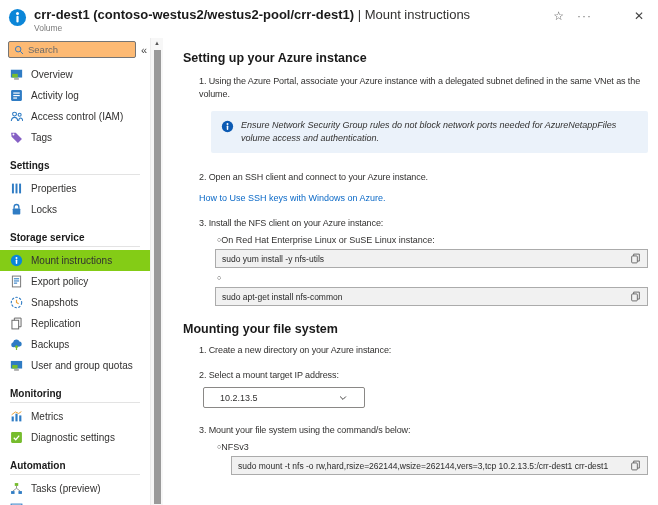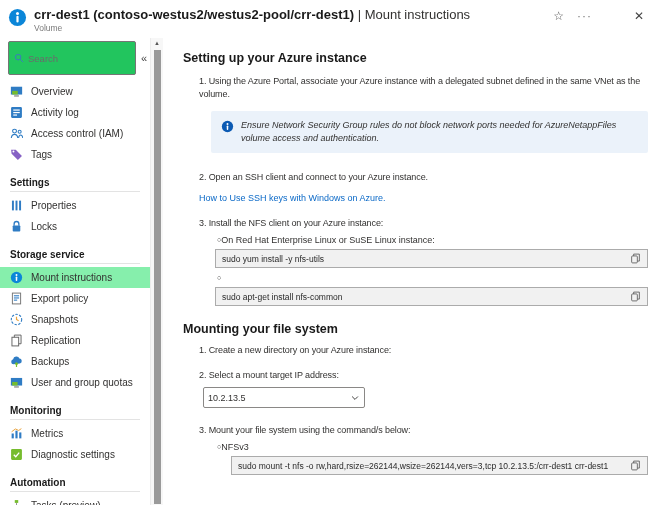--- a/index.html
+++ b/index.html
@@ -20,26 +20,26 @@
   .subtitle { font-size: 8.5px; color: #7a7a7a; margin-top: 1px; }
   .header-actions { margin-left: auto; display: flex; align-items: center; padding-top: 2px; }
   .hbtn { font-size: 12px; color: #555; cursor: pointer; background: none; border: none; font-family: inherit; padding: 0; }
   .hbtn.more { margin-left: 13px; letter-spacing: 1px; color: #777; }
   .hbtn.close { margin-left: 42px; font-size: 12px; color: #444; }
   
   .layout { display: flex; height: 467px; }
   
   .sidebar { width: 150px; flex-shrink: 0; padding-top: 3px; overflow: hidden; }
   .searchrow { display: flex; align-items: center; margin: 0 3px 6px 8px; }
-  .searchbox { flex: 1; display: flex; align-items: center; gap: 4px; border: 1px solid #757575; border-radius: 2px; height: 34px; padding: 0 5px; background: #22c55e; }
+  .searchbox { flex: 1; display: flex; align-items: center; gap: 4px; border: 1px solid #757575; border-radius: 2px; height: 17px; padding: 0 5px; background: #fdba74; }
   .searchbox input { border: none; outline: none; width: 100%; font-size: 9.5px; font-family: inherit; color: #323130; background: transparent; }
   .searchbox input::placeholder { color: #6b6b6b; }
   .collapse { margin-left: 5px; font-size: 11px; color: #444; background: none; border: none; cursor: pointer; font-family: inherit; }
   .nav-item { display: flex; align-items: center; gap: 8px; height: 21px; padding-left: 10px; font-size: 10px; cursor: pointer; white-space: nowrap; }
-  .nav-item.selected { background: #86efac; }
+  .nav-item.selected { background: #84cc16; }
   .nico { width: 13px; height: 13px; display: flex; flex-shrink: 0; }
   .nico svg { width: 13px; height: 13px; }
   .nav-header { font-size: 10px; font-weight: bold; color: #1a1a1a; margin: 12px 10px 3px 10px; padding-bottom: 3px; border-bottom: 1px solid #e3e3e3; }
   
   .vscroll { width: 13px; flex-shrink: 0; background: #f7f7f7; position: relative; border-left: 1px solid #ececec; }
   .vscroll .arrow { position: absolute; top: 2px; left: 0; right: 0; text-align: center; font-size: 6px; color: #555; }
   .vscroll .thumb { position: absolute; top: 12px; bottom: 1px; left: 3px; width: 7px; background: #9a9a9a; }
   
   .main { flex: 1; padding: 13px 10px 0 20px; overflow: hidden; font-size: 9px; min-width: 0; }
   .main h2 { font-size: 12.5px; font-weight: bold; color: #1a1a1a; }
@@ -50,21 +50,21 @@
   .banner svg { flex-shrink: 0; margin-top: 1px; width: 13px; height: 13px; }
   .btext { line-height: 13px; font-style: italic; }
   .link { display: inline-block; margin: 9px 0 0 16px; color: #0b69c7; cursor: pointer; text-decoration: none; }
   .sub { margin: 4px 0 0 34px; display: flex; align-items: center; line-height: 12px; }
   .bullet { font-size: 7px; color: #323130; }
   .codebox { margin: 3px 0 0 32px; height: 19px; background: #f1f1f1; border: 1px solid #ababab; display: flex; align-items: center; padding: 6px 6px; font-size: 8.5px; color: #2a2a2a; white-space: nowrap; overflow: hidden; }
   .codebox.mkdir { margin-left: 20px; }
   .codebox.mount { margin-left: 48px; }
   .copy { margin-left: auto; cursor: pointer; background: none; border: none; display: flex; padding: 0; flex-shrink: 0; }
   .copy svg { width: 11px; height: 11px; }
-  .dropdown { margin: 5px 0 0 20px; width: 162px; height: 21px; border: 1px solid #8a8886; border-radius: 2px; display: flex; align-items: center; padding: 0 4px; cursor: pointer; background: #fff; font-size: 9px; }
+  .dropdown { margin: 5px 0 0 20px; width: 162px; height: 21px; border: 1px solid #8a8886; border-radius: 2px; display: flex; align-items: center; padding: 0 16px; cursor: pointer; background: #fff; font-size: 9px; }
   .chev { margin-left: auto; display: flex; }
   .chev svg { width: 10px; height: 10px; }
 </style>
 </head>
 <body>
 
 <div class="header">
   <span class="vol-icon">
     <svg viewBox="0 0 12 12">
         <circle cx="6" cy="6" r="5.4" fill="#0b86d8"></circle>

